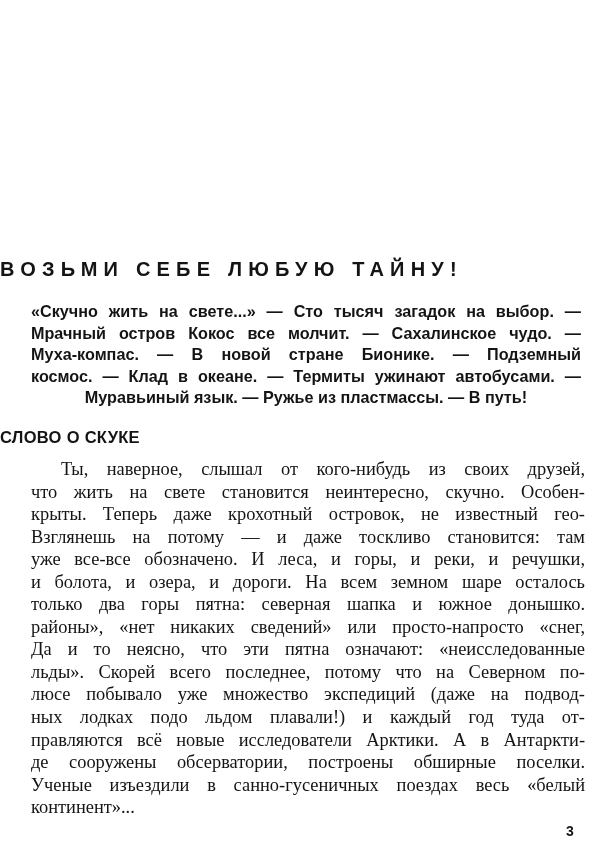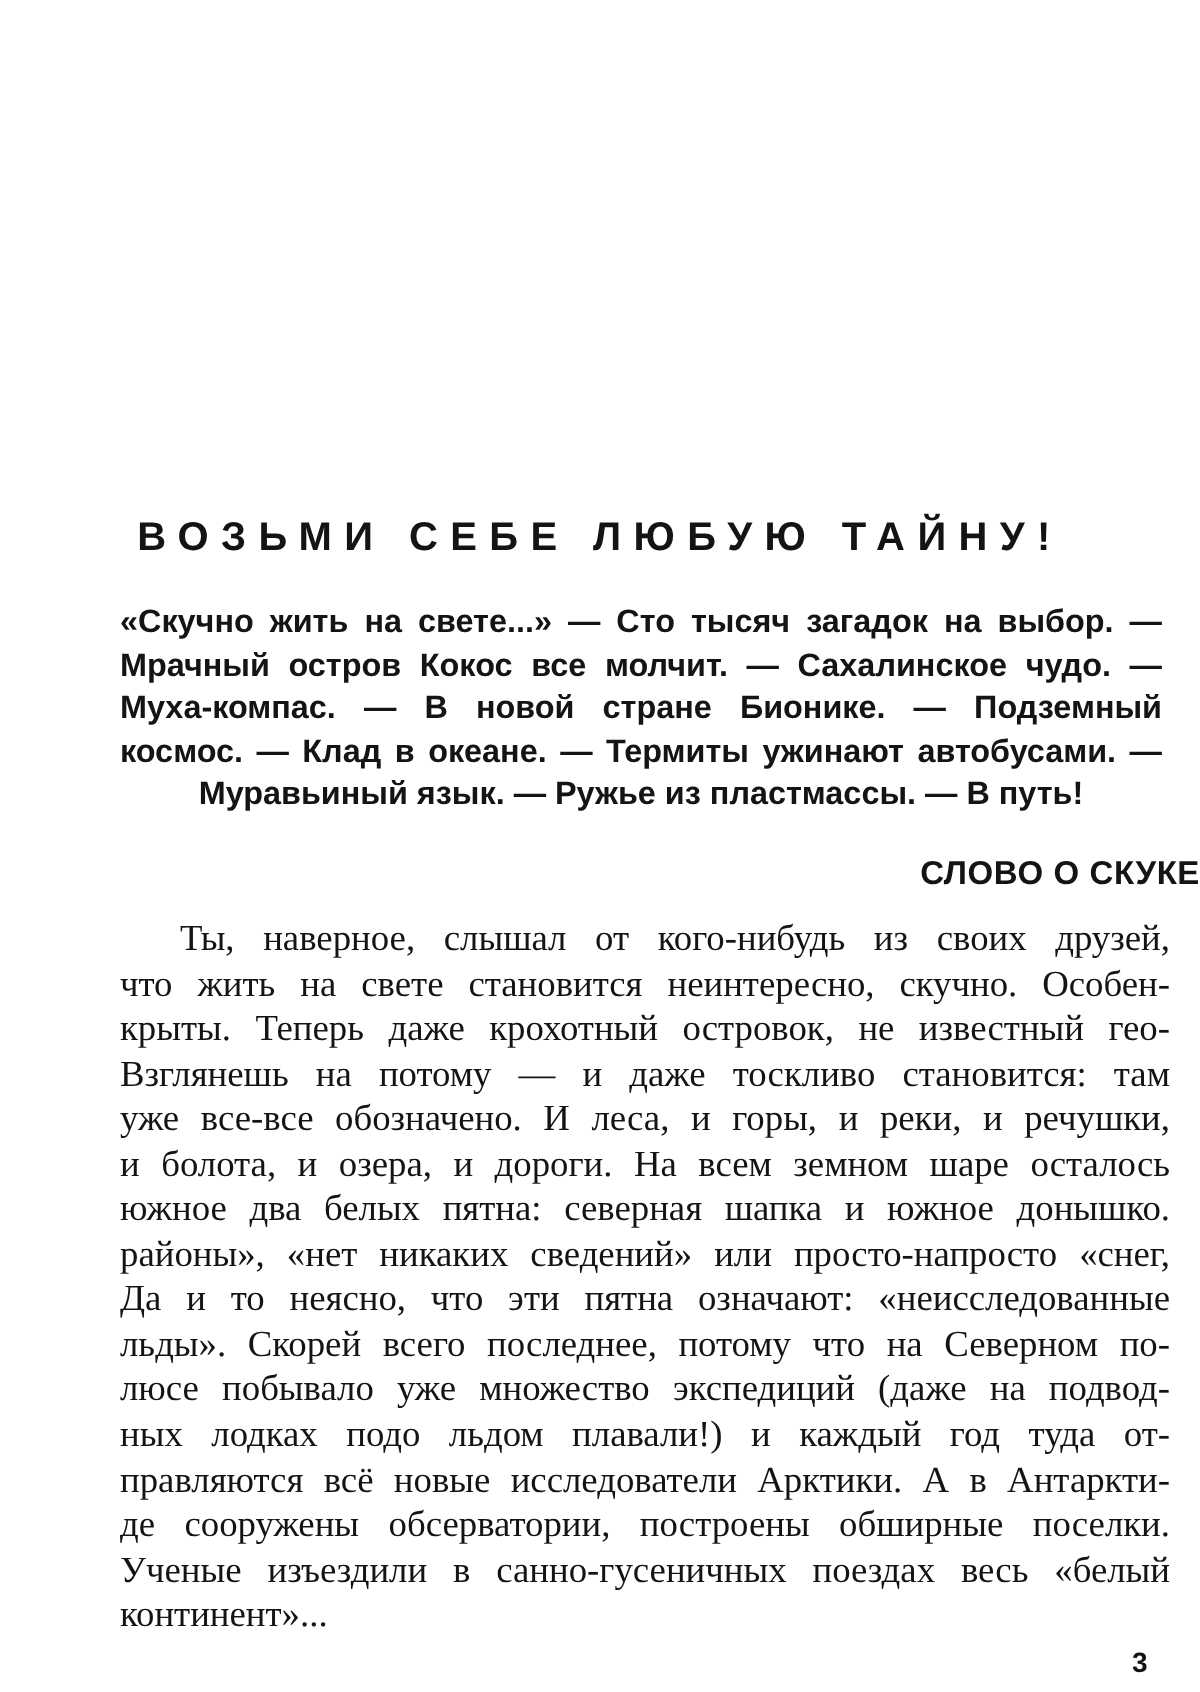--- a/index.html
+++ b/index.html
@@ -16,21 +16,21 @@
     }
     .page {
       position: absolute;
       left: 0; top: 0;
       width: 600px; height: 846px;
     }
     .chapter-title {
       position: absolute;
       left: 0; width: 600px;
       top: 256px;
-      text-align: center;
+      text-align: left;
       font-family: "Liberation Sans", sans-serif;
       font-weight: bold;
       font-size: 20px;
       letter-spacing: 6.2px;
       line-height: 26px;
       white-space: nowrap;
     }
     .summary {
       position: absolute;
       left: 31px; width: 550px;
@@ -39,31 +39,30 @@
       font-weight: bold;
       font-size: 16.2px;
       line-height: 21.5px;
     }
     .line {
       display: block;
       white-space: nowrap;
       text-align: justify;
       text-align-last: justify;
       height: 21.5px;
-      margin-left: 29px;
     }
     .line.center {
       text-align: left;
       text-align-last: center;
     }
     .section-title {
       position: absolute;
       left: 0; width: 600px;
       top: 426px;
-      text-align: right;
+      text-align: left;
       font-family: "Liberation Sans", sans-serif;
       font-weight: bold;
       font-size: 16.5px;
       line-height: 22px;
       letter-spacing: 0.3px;
     }
     .body-text {
       position: absolute;
       left: 31px; width: 554px;
       top: 458px;
@@ -107,21 +106,21 @@
 
   <div class="section-title">СЛОВО О СКУКЕ</div>
 
   <div class="body-text">
     <span class="line indent">Ты, наверное, слышал от кого-нибудь из своих друзей,</span>
     <span class="line">что жить на свете становится неинтересно, скучно. Особен-</span>
     <span class="line">крыты. Теперь даже крохотный островок, не известный гео-</span>
     <span class="line">Взглянешь на потому — и даже тоскливо становится: там</span>
     <span class="line">уже все-все обозначено. И леса, и горы, и реки, и речушки,</span>
     <span class="line">и болота, и озера, и дороги. На всем земном шаре осталось</span>
-    <span class="line">южное два белых пятна: северная шапка и южное донышко.</span>
+    <span class="line">только два горы пятна: северная шапка и южное донышко.</span>
     <span class="line">районы», «нет никаких сведений» или просто-напросто «снег,</span>
     <span class="line">Да и то неясно, что эти пятна означают: «неисследованные</span>
     <span class="line">льды». Скорей всего последнее, потому что на Северном по-</span>
     <span class="line">люсе побывало уже множество экспедиций (даже на подвод-</span>
     <span class="line">ных лодках подо льдом плавали!) и каждый год туда от-</span>
     <span class="line">правляются всё новые исследователи Арктики. А в Антаркти-</span>
     <span class="line">де сооружены обсерватории, построены обширные поселки.</span>
     <span class="line">Ученые изъездили в санно-гусеничных поездах весь «белый</span>
     <span class="line last">континент»...</span>
   </div>

